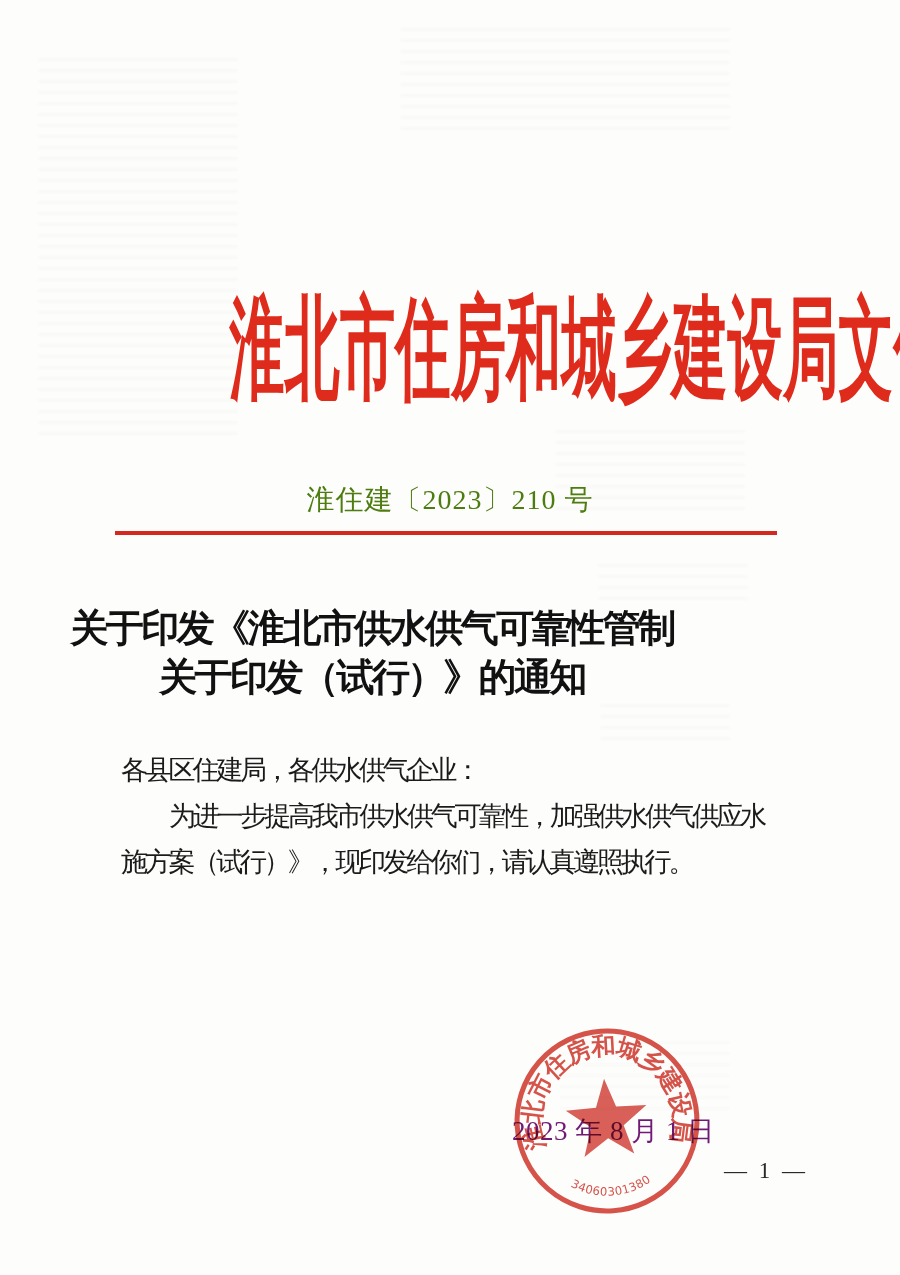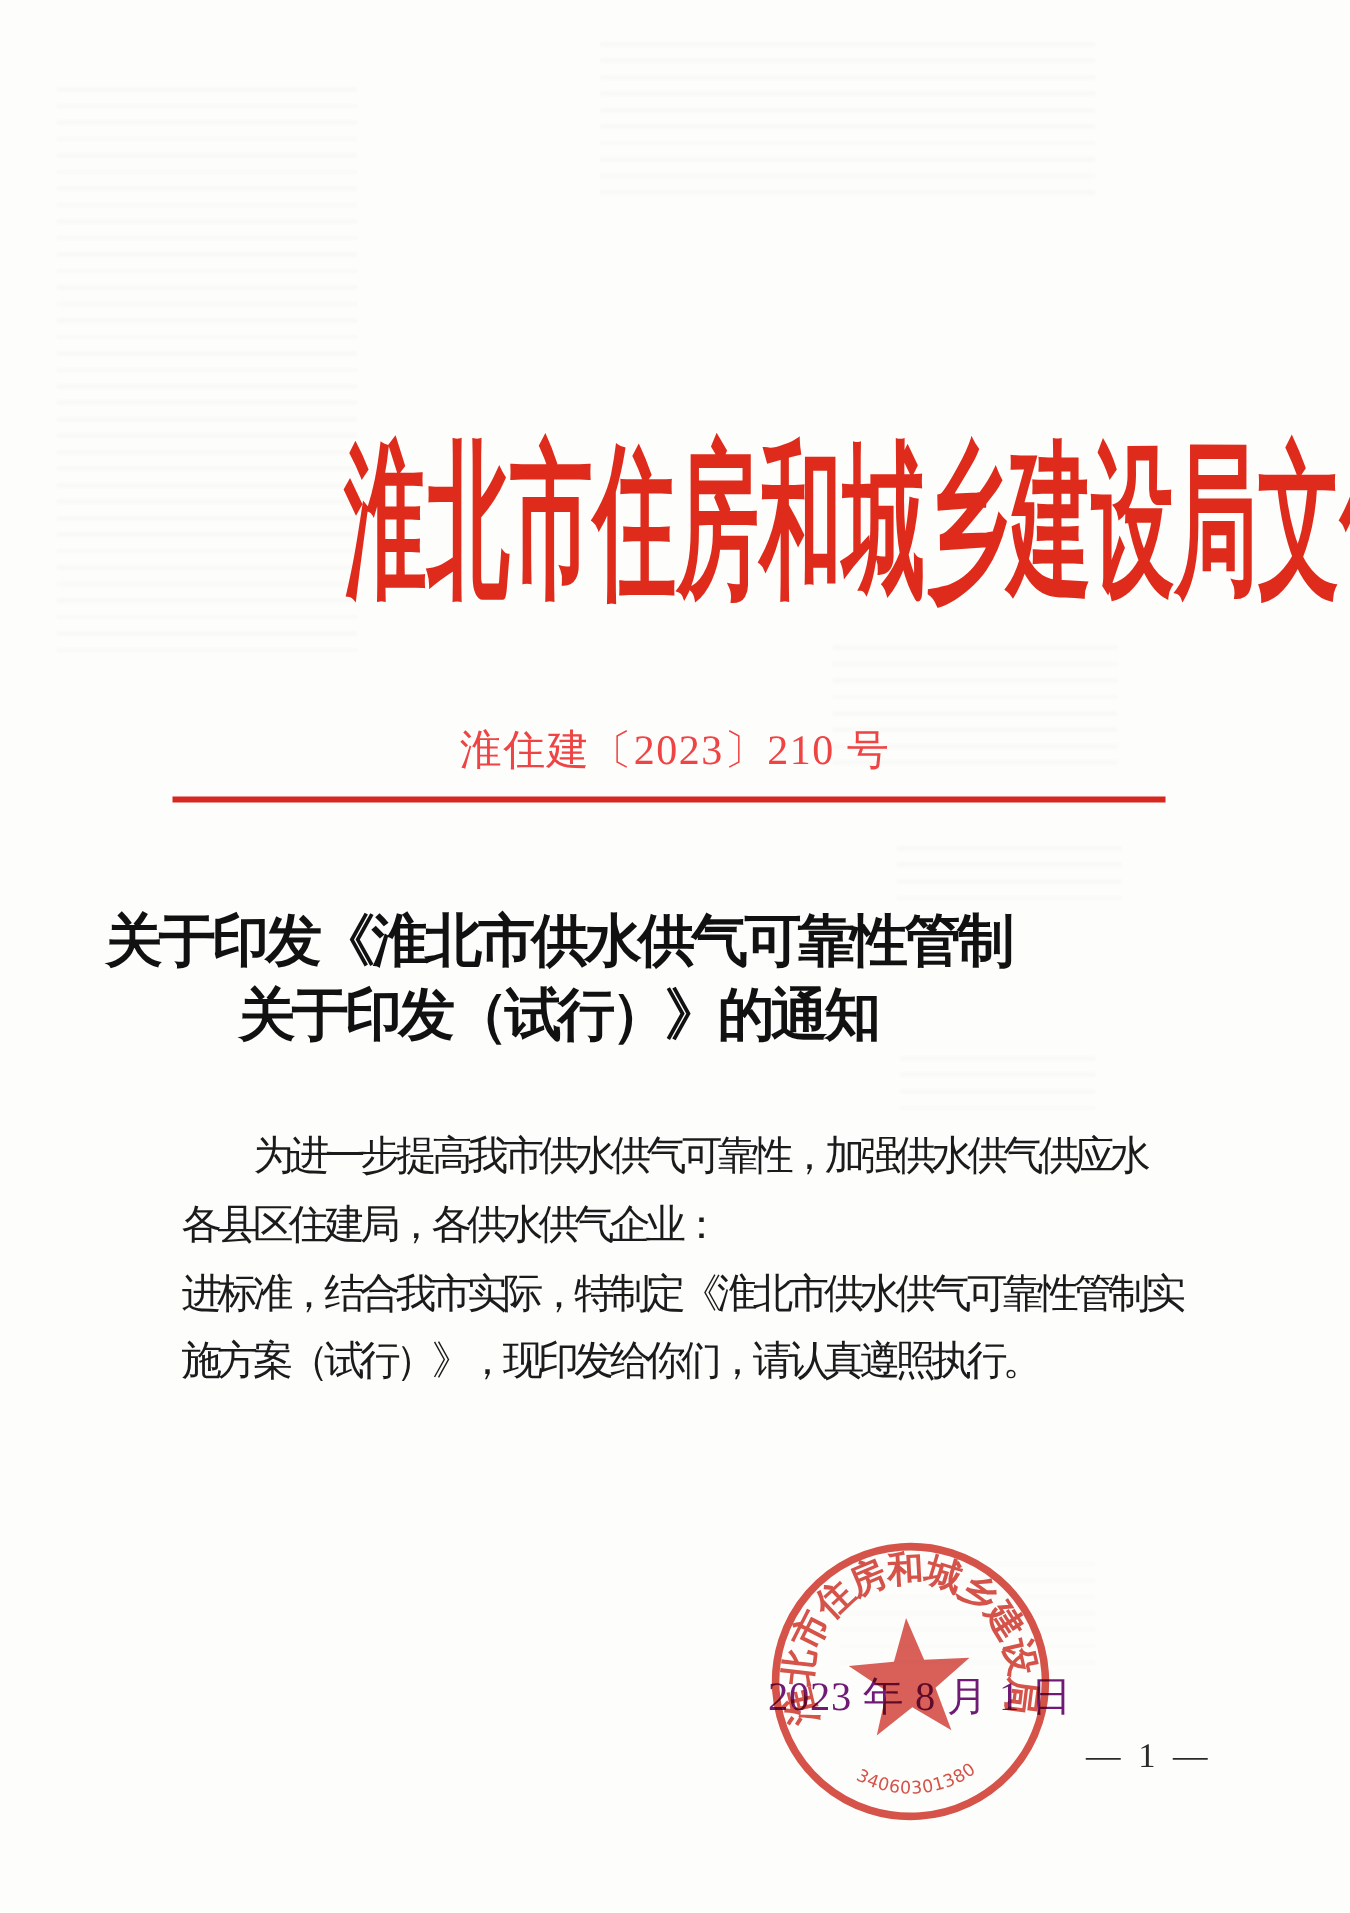--- a/index.html
+++ b/index.html
@@ -35,21 +35,21 @@
     white-space: nowrap;
     transform: scaleX(0.49);
     transform-origin: 50% 50%;
     letter-spacing: 1px;
   }
   .docnum {
     position: absolute;
     top: 481px; left: 0; width: 900px;
     text-align: center;
     font-size: 28px;
-    color: #ef4444;
+    color: #4d7c0f;
     letter-spacing: 1px;
   }
   .rule {
     position: absolute;
     top: 531px; left: 115px;
     width: 662px; height: 4px;
     background: #d5281e;
   }
   .title {
     position: absolute;
@@ -129,23 +129,22 @@
   <div class="docnum">淮住建〔2023〕210 号</div>
 
   <div class="rule"></div>
 
   <div class="title">
     <div>关于印发《淮北市供水供气可靠性管制</div>
     <div>关于印发（试行）》的通知</div>
   </div>
 
   <div class="body-text">
+    <div class="line">各县区住建局，各供水供气企业：</div>
     <div class="line indent">为进一步提高我市供水供气可靠性，加强供水供气供应水</div>
-    <div class="line">各县区住建局，各供水供气企业：</div>
-    <div class="line">进标准，结合我市实际，特制定《淮北市供水供气可靠性管制实</div>
     <div class="line">施方案（试行）》，现印发给你们，请认真遵照执行。</div>
   </div>
 
   <div class="issue-date">2023 年 8 月 1 日</div>
 
   <svg class="seal" viewBox="0 0 190 190">
     <defs>
       <path id="sealTopArc" d="M 32.98 117.57 A 66 66 0 1 1 157.02 117.57"></path>
       <path id="sealBottomArc" d="M 52.6 155.6 A 74 74 0 0 0 137.4 155.6"></path>
     </defs>

